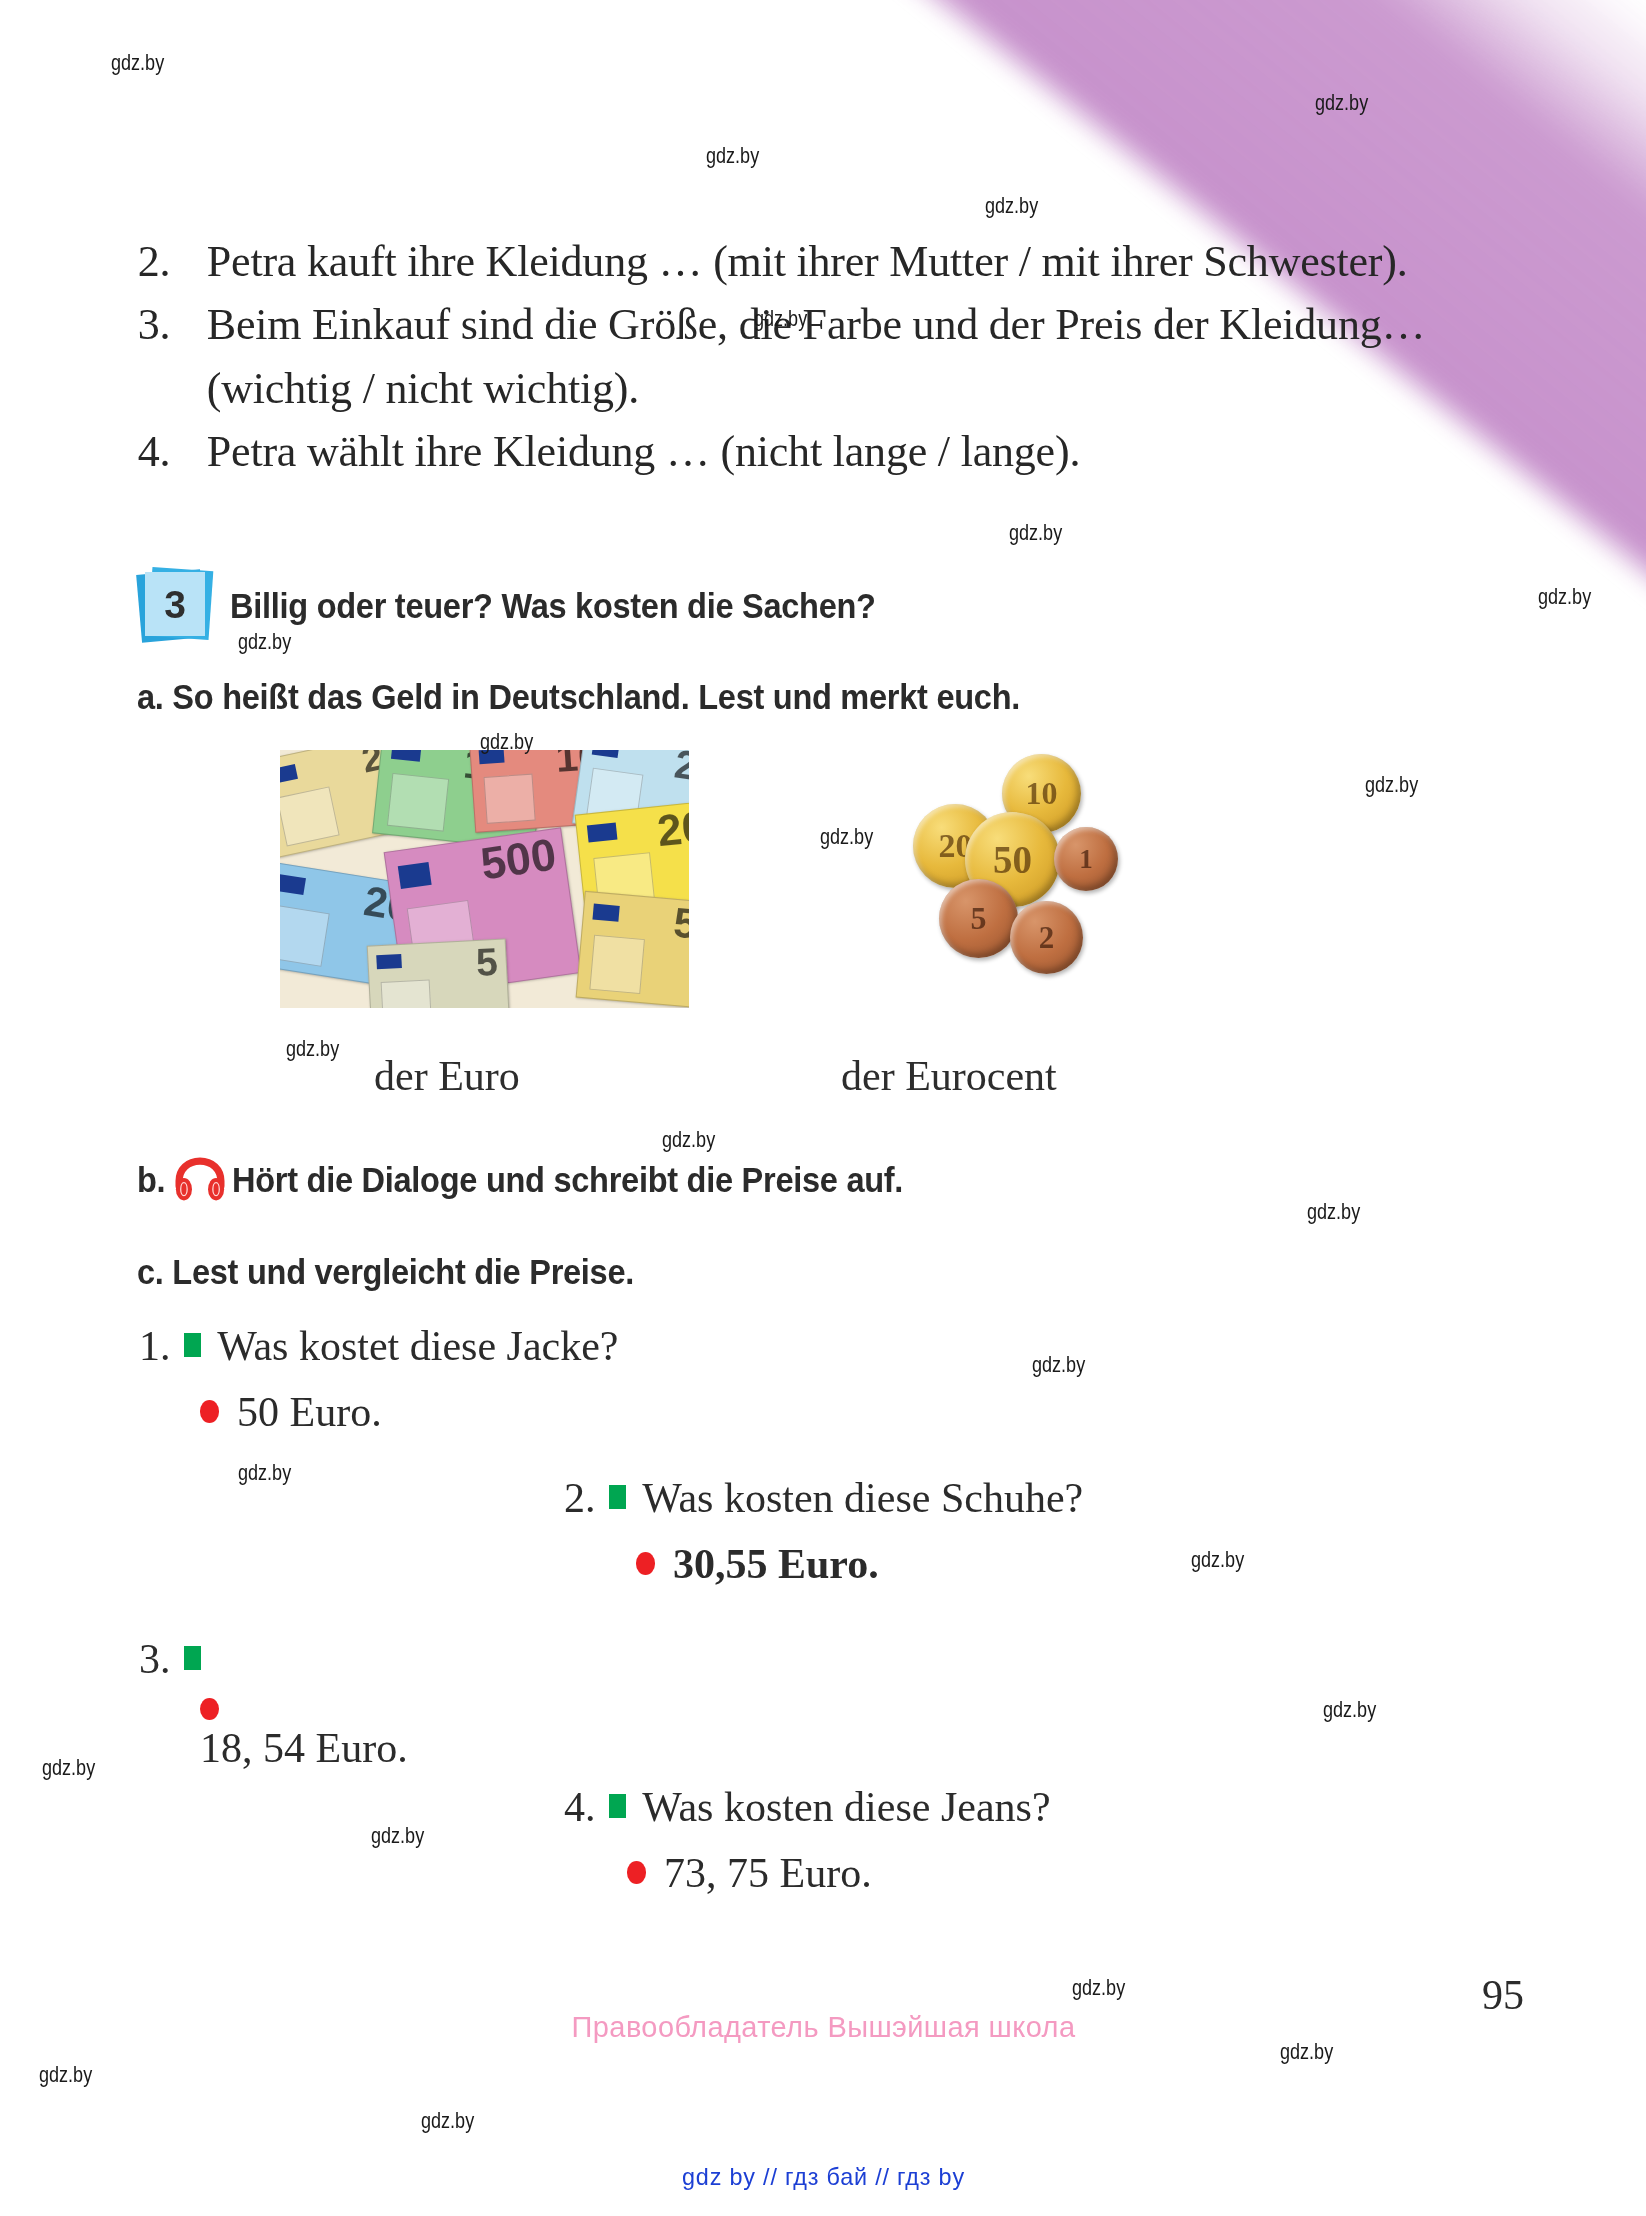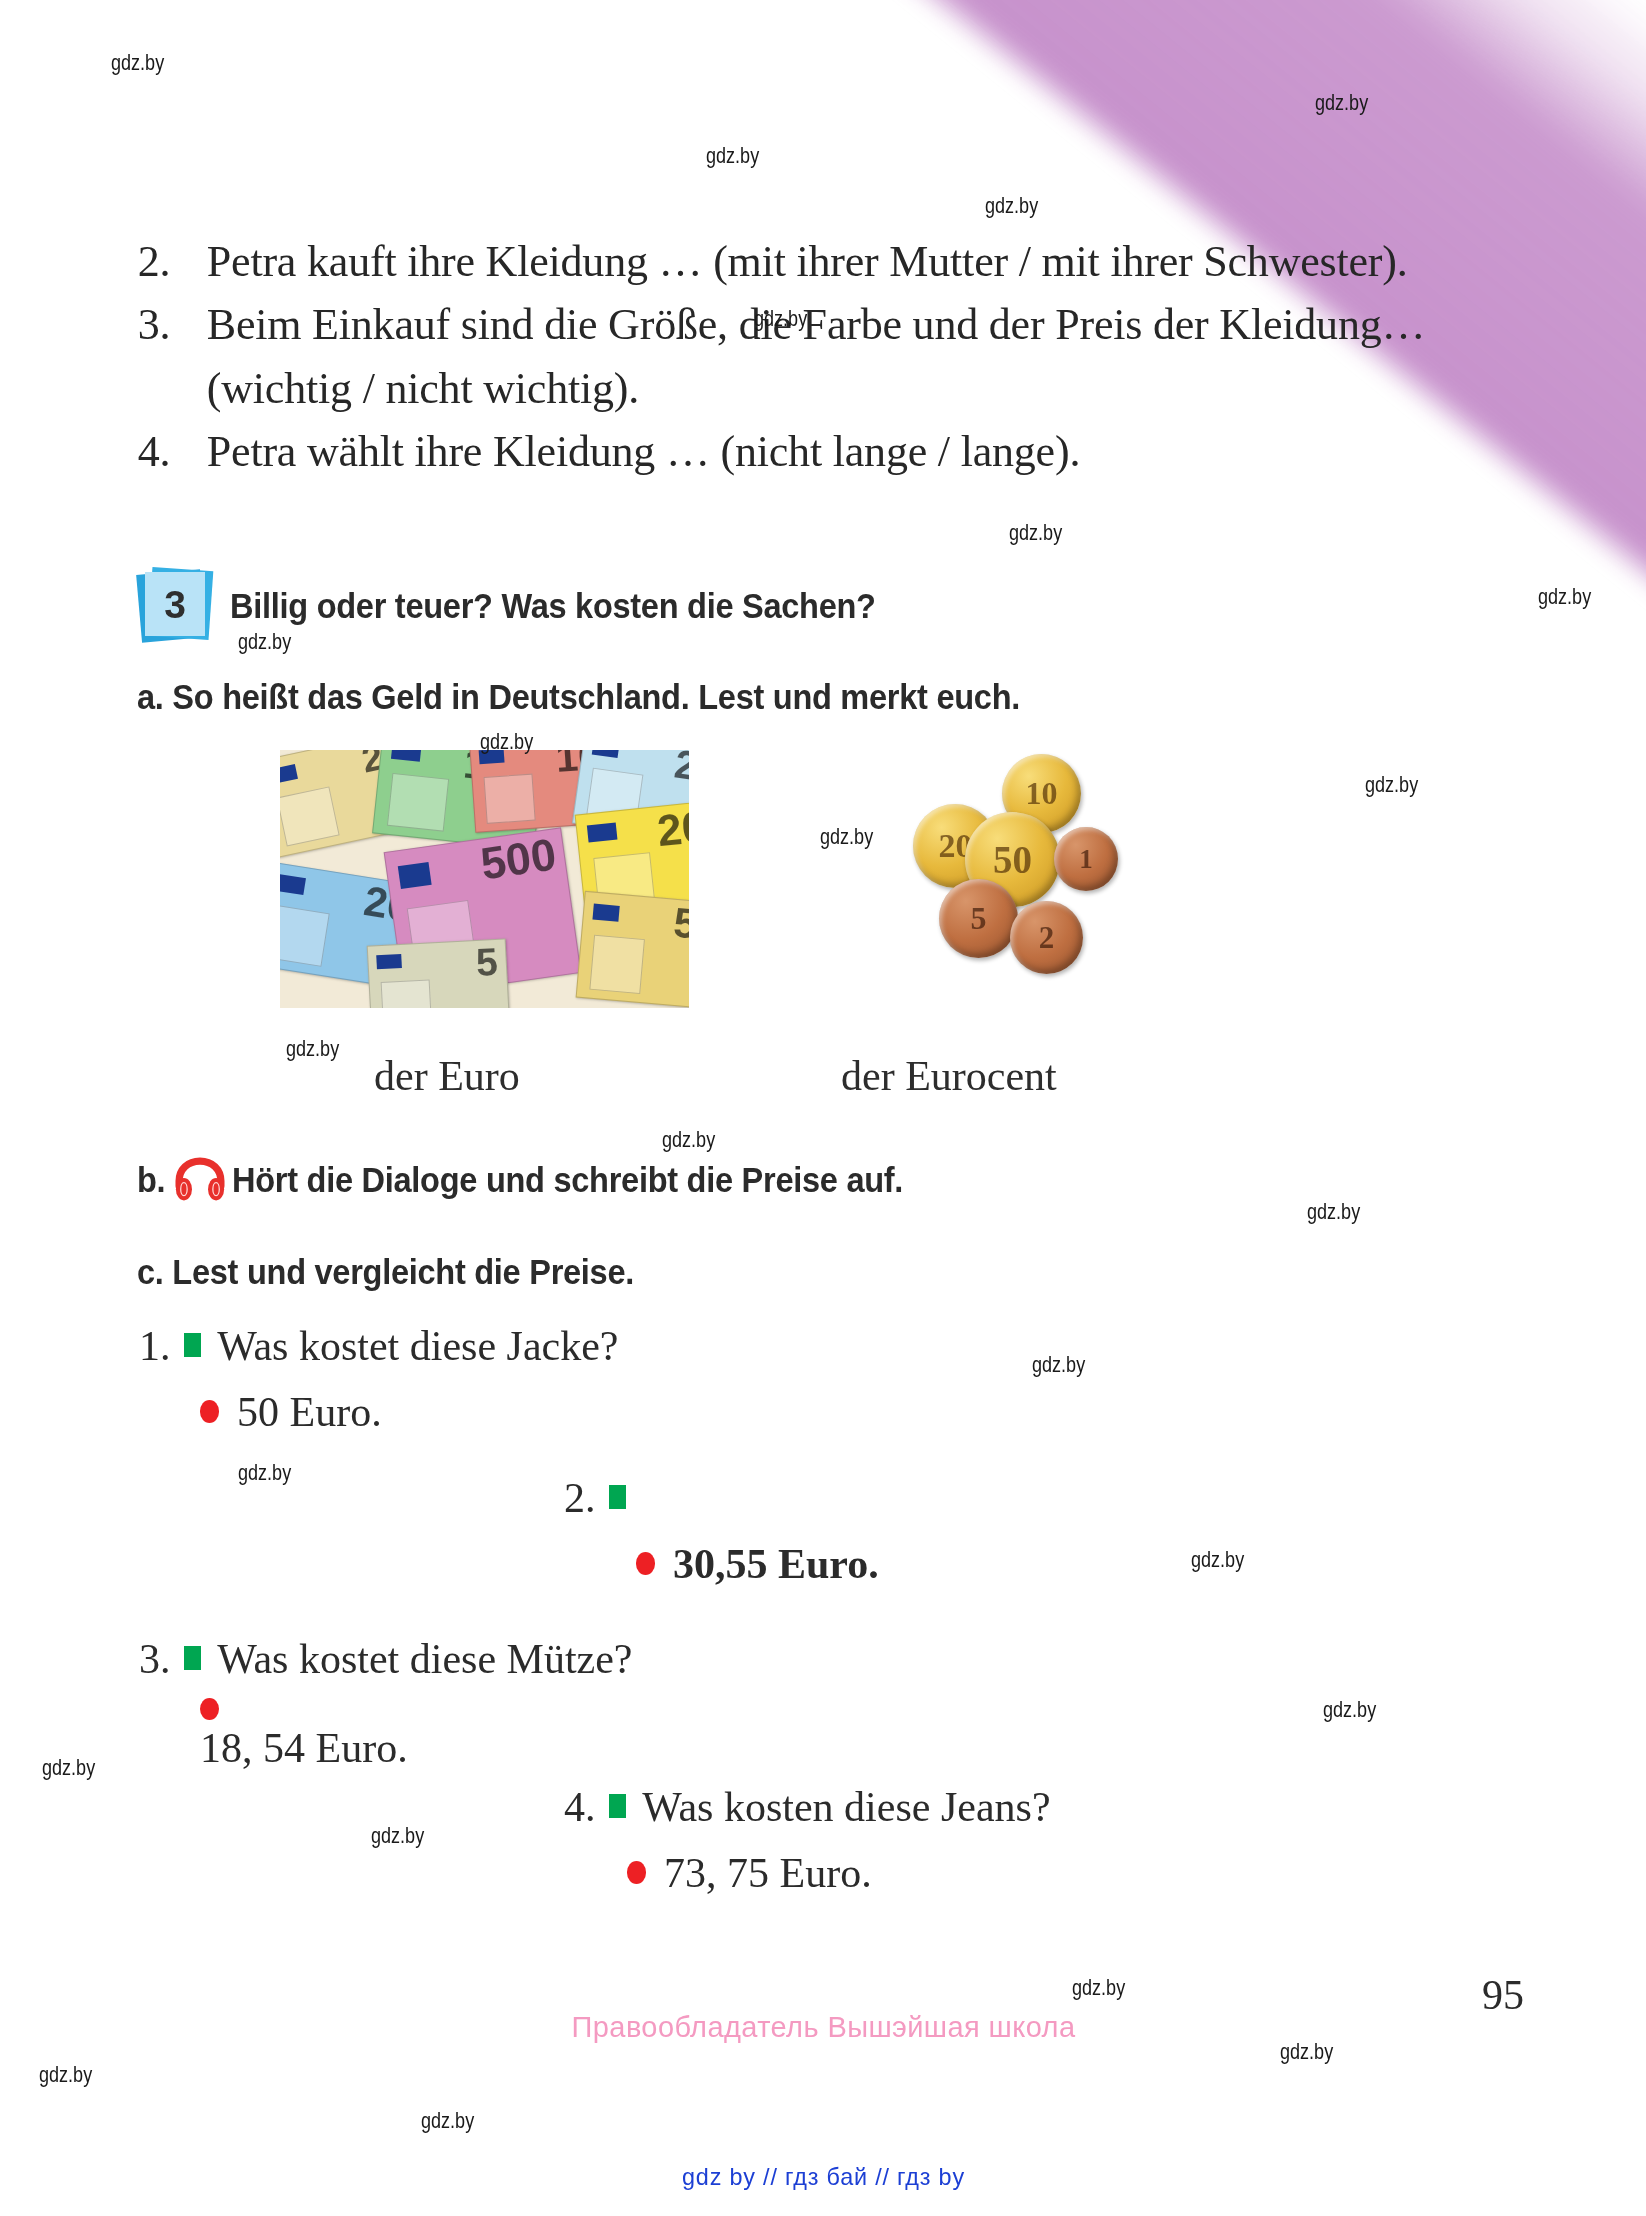--- a/index.html
+++ b/index.html
@@ -434,30 +434,30 @@
       <span>Was kostet diese Jacke?</span>
     </div>
     <div class="d-a" style="left:200px; top:66px;">
       <span class="dot"></span>
       <span>50 Euro.</span>
     </div>
 
     <div class="d-q" style="left:564px; top:152px;">
       <span class="d-num">2.</span>
       <span class="sq"></span>
+      <span>Was kosten diese Schuhe?</span>
     </div>
     <div class="d-a" style="left:636px; top:218px;font-weight:bold;">
       <span class="dot"></span>
       <span>30,55 Euro.</span>
     </div>
 
     <div class="d-q" style="left:139px; top:313px;">
       <span class="d-num">3.</span>
       <span class="sq"></span>
-      <span>Was kostet diese Mütze?</span>
     </div>
     <div class="d-a" style="left:200px; top:379px;flex-direction:column;">
       <span class="dot"></span>
       <span>18, 54 Euro.</span>
     </div>
 
     <div class="d-q" style="left:564px; top:461px;">
       <span class="d-num">4.</span>
       <span class="sq"></span>
       <span>Was kosten diese Jeans?</span>

